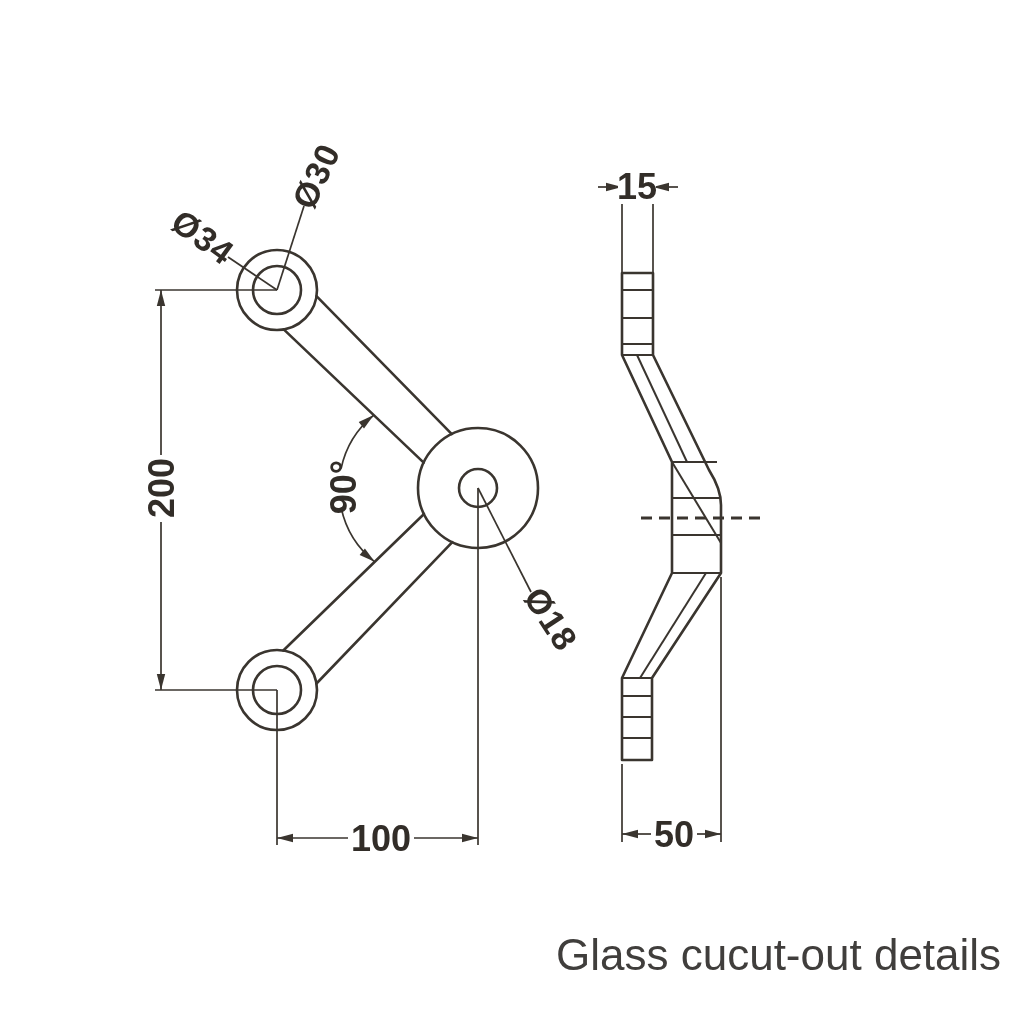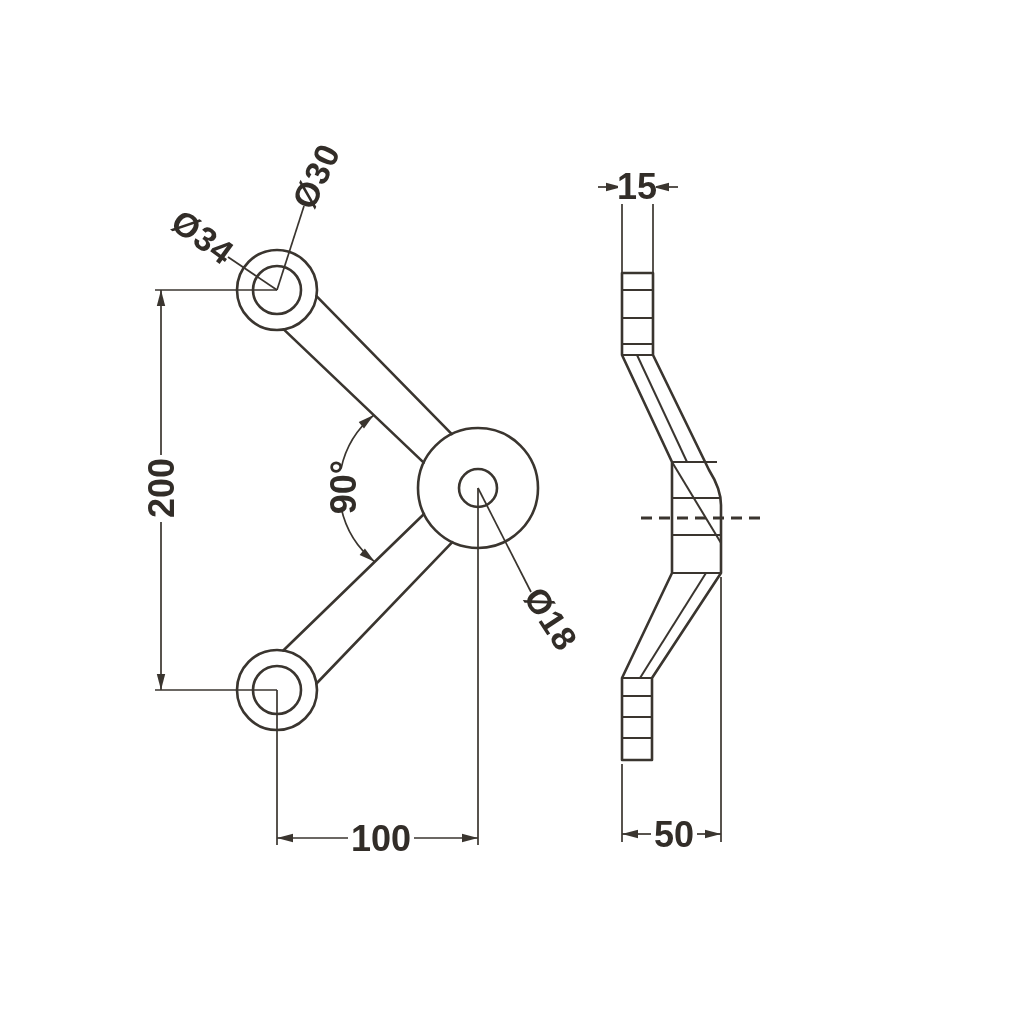--- a/index.html
+++ b/index.html
@@ -126,13 +126,14 @@
         <line class="dim-line" x1="721" y1="577" x2="721" y2="842"></line>
         <line class="dim-line" x1="622" y1="834" x2="651" y2="834"></line>
         <line class="dim-line" x1="697" y1="834" x2="721" y2="834"></line>
         <path class="arrow" d="M0 0 L-16 4.2 L-16 -4.2 Z" transform="translate(622,834) rotate(180)"></path>
         <path class="arrow" d="M0 0 L-16 4.2 L-16 -4.2 Z" transform="translate(721,834) rotate(0)"></path>
         <text class="dim-text" x="674" y="834" text-anchor="middle" dominant-baseline="central">50</text>
       </g>
     </g>
   </svg>
 
+  <div class="caption">Glass cucut-out details</div>
 </div>
 
 </body></html>

